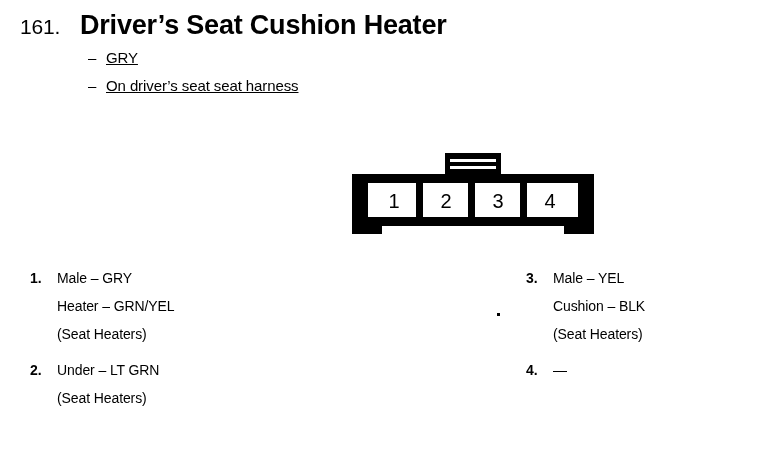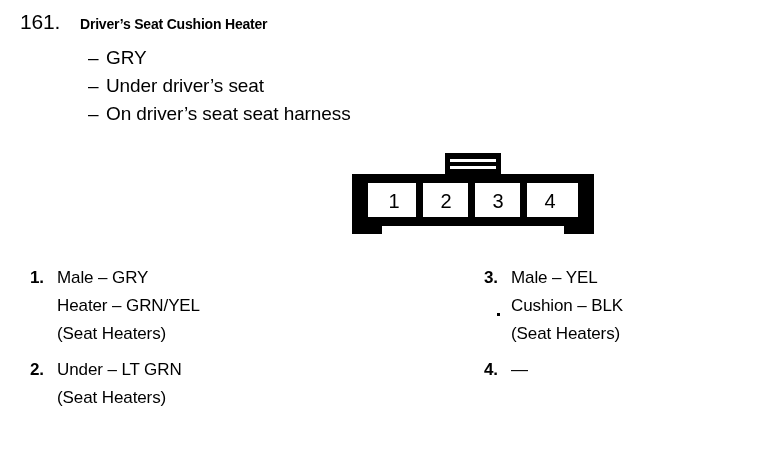--- a/index.html
+++ b/index.html
@@ -27,35 +27,36 @@
     white-space: nowrap;
   }
   .title-num {
     display: inline-block;
     width: 60px;
     font-size: 21px;
     font-weight: normal;
     letter-spacing: -0.2px;
   }
   .title-text {
-    font-size: 14px;
+    font-size: 27px;
     font-weight: bold;
     letter-spacing: -0.2px;
   }
 
   .bullets {
     position: absolute;
     left: 88px;
     top: 44px;
   }
   .bullet-line {
-    font-size: 19px;
+    font-size: 15px;
     line-height: 28px;
     white-space: nowrap;
     letter-spacing: -0.1px;
+    text-decoration: underline;
   }
   .bullet-dash {
     display: inline-block;
     width: 18px;
   }
 
   
   #connector {
     position: absolute;
     left: 352px;
@@ -177,26 +178,26 @@
     height: 34px;
     background: #000000;
   }
   .divider.d1 { left: 64px; }
   .divider.d2 { left: 116px; }
   .divider.d3 { left: 168px; }
 
   
   .legend-col { position: absolute; top: 264px; }
   #legend-left  { left: 30px; }
-  #legend-right { left: 484px; }
+  #legend-right { left: 526px; }
 
   .legend-item { margin-bottom: 8px; }
   .legend-row {
     white-space: nowrap;
-    font-size: 17px;
+    font-size: 14px;
     line-height: 28px;
     letter-spacing: -0.1px;
   }
   .legend-num {
     display: inline-block;
     width: 27px;
     font-weight: bold;
   }
   .legend-indent { display: inline-block; width: 27px; }
 
@@ -214,23 +215,20 @@
 <body>
 
 <div id="header">
   <div class="title-row">
     <span class="title-num">161.</span><span class="title-text">Driver’s Seat Cushion Heater</span>
   </div>
 
   <div class="bullets">
     <div class="bullet-line">
       <span class="bullet-dash">–</span><span>GRY</span>
-    </div>
-    <div class="bullet-line">
-      <span class="bullet-dash">–</span><span>Under driver’s seat</span>
     </div>
     <div class="bullet-line">
       <span class="bullet-dash">–</span><span>On driver’s seat seat harness</span>
     </div>
   </div>
 </div>
 
 <div id="connector">
   <div class="tab-outer">
     <div class="tab-slit s1"></div>

